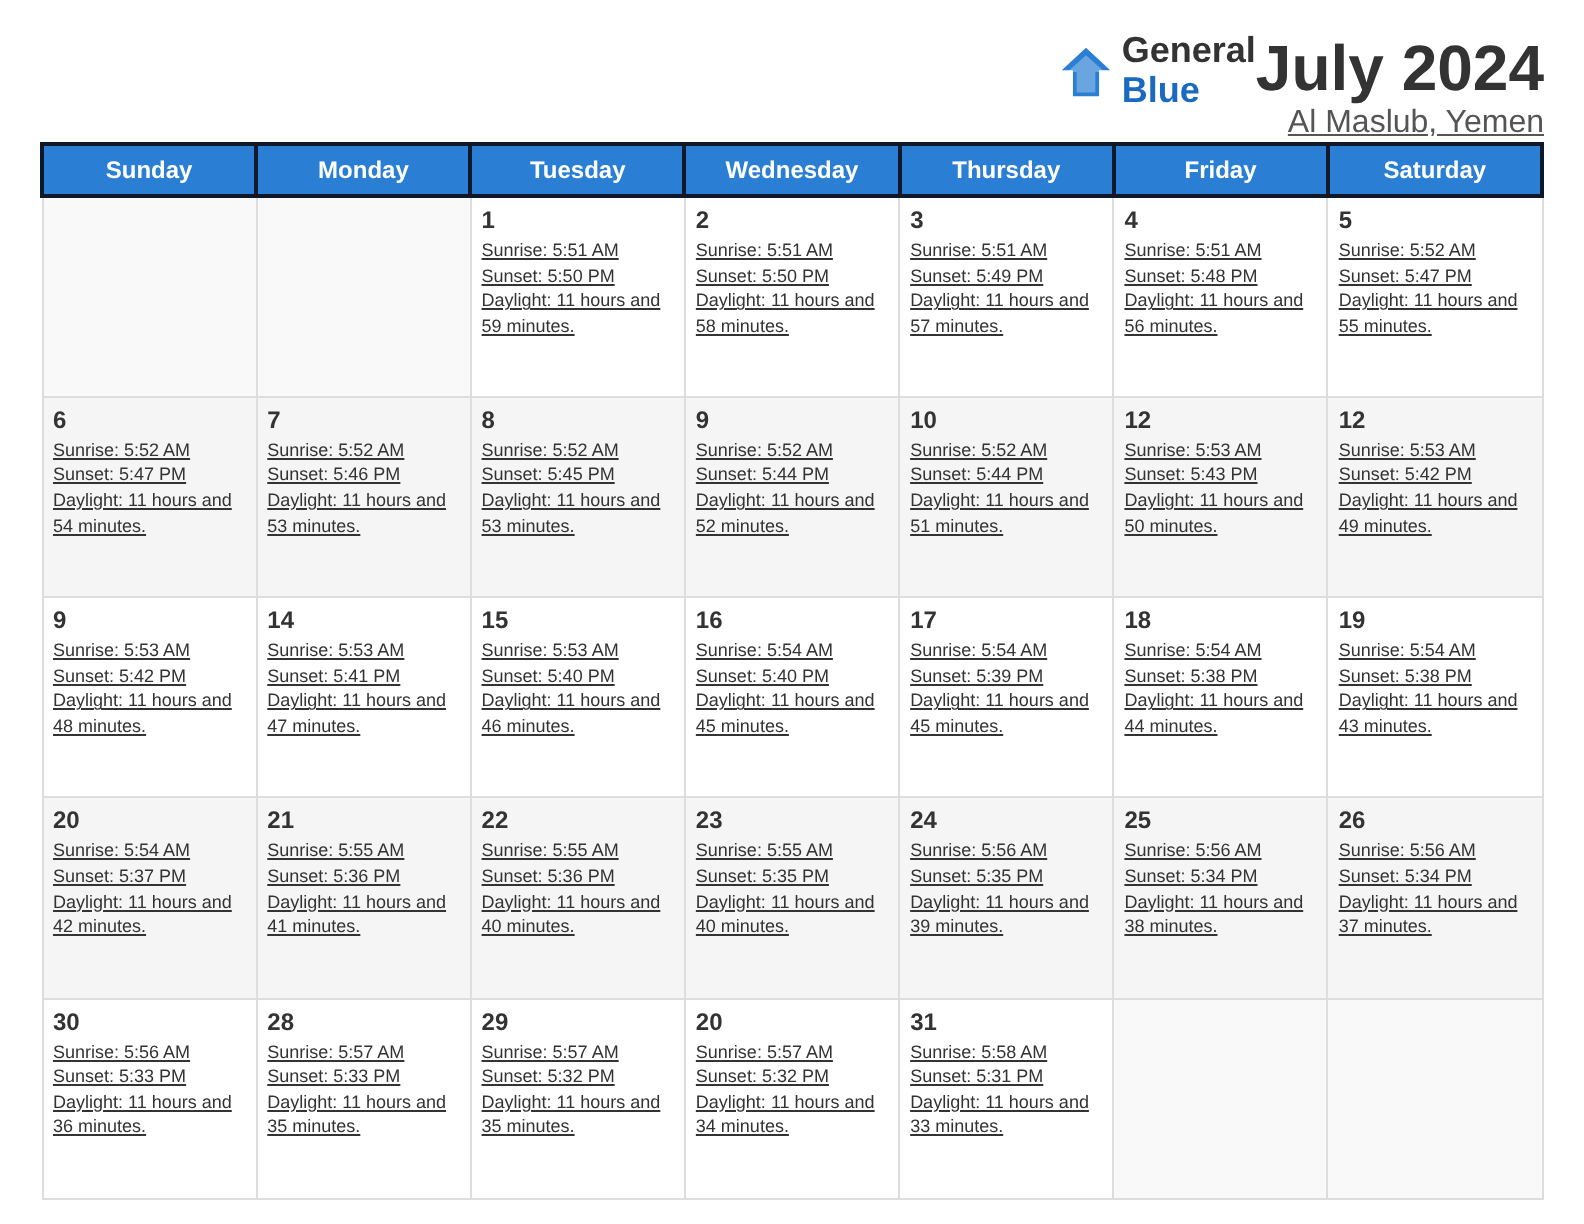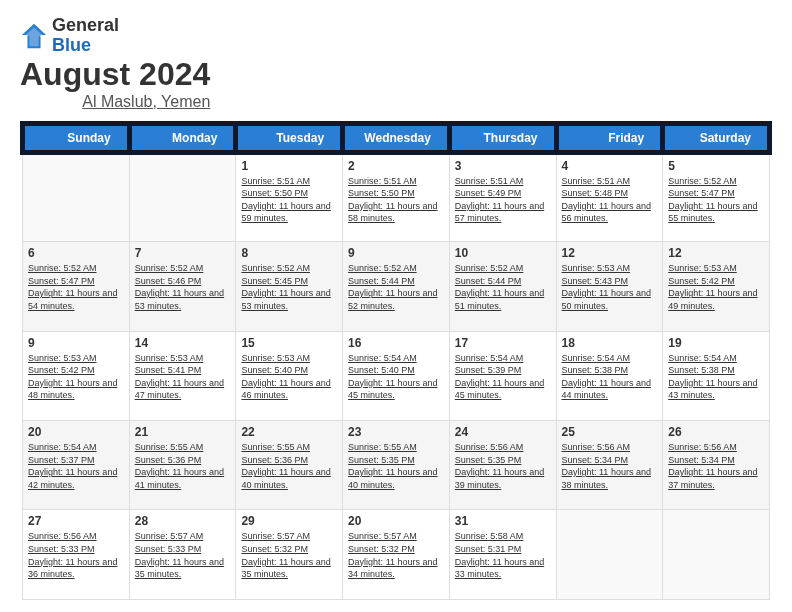--- a/index.html
+++ b/index.html
@@ -14,22 +14,20 @@
       width: 792px;
       height: 612px;
       padding: 16px 20px 12px 20px;
       display: flex;
       flex-direction: column;
     }
     .header {
       display: flex;
       justify-content: flex-end;
       align-items: flex-start;
-      margin-bottom: 10px;
-      flex-direction: column;
     }
     .logo {
       display: flex;
       align-items: center;
     }
     .logo-text {
       display: flex;
       flex-direction: column;
       line-height: 1.1;
     }
@@ -62,25 +60,25 @@
       text-decoration: underline;
     }
     .calendar-table {
       width: 100%;
       border-collapse: collapse;
       flex: 1;
     }
     .calendar-table th {
       background-color: #2a7fd4;
       color: white;
-      padding: 5px 16px;
+      padding: 5px 0;
       font-size: 12px;
       font-weight: bold;
-      text-align: right;
-      border: 5px solid #0f172a;
+      text-align: center;
+      border: 2px solid #0f172a;
     }
     .calendar-table td {
       vertical-align: top;
       padding: 4px 5px;
       font-size: 9.5px;
       color: #333;
       border: 1px solid #ddd;
       background: #fff;
       width: calc(100% / 7);
       height: 88px;
@@ -116,21 +114,21 @@
       <svg class="logo-icon" viewBox="0 0 30 30">
         <polygon points="15,2 28,14 22,14 22,28 8,28 8,14 2,14" fill="#2a7fd4"></polygon>
         <polygon points="15,6 25,15 20,15 20,26 10,26 10,15 5,15" fill="#fff" opacity="0.3"></polygon>
       </svg>
       <div class="logo-text">
         <span class="logo-general">General</span>
         <span class="logo-blue">Blue</span>
       </div>
     </div>
     <div class="title-area">
-      <div class="month-title">August 2024</div>
+      <div class="month-title">July 2024</div>
       <div class="location">Al Maslub, Yemen</div>
     </div>
   </div>
 
   <table class="calendar-table">
     <thead>
       <tr>
         <th>Sunday</th>
         <th>Monday</th>
         <th>Tuesday</th>
@@ -250,21 +248,21 @@
             <span class="day-num">25</span>
             <div class="day-info">Sunrise: 5:56 AM<br>Sunset: 5:34 PM<br>Daylight: 11 hours and 38 minutes.</div>
           </td>
           <td>
             <span class="day-num">26</span>
             <div class="day-info">Sunrise: 5:56 AM<br>Sunset: 5:34 PM<br>Daylight: 11 hours and 37 minutes.</div>
           </td>
         </tr>
         <tr>
           <td>
-            <span class="day-num">27</span>
+            <span class="day-num">30</span>
             <div class="day-info">Sunrise: 5:56 AM<br>Sunset: 5:33 PM<br>Daylight: 11 hours and 36 minutes.</div>
           </td>
           <td>
             <span class="day-num">28</span>
             <div class="day-info">Sunrise: 5:57 AM<br>Sunset: 5:33 PM<br>Daylight: 11 hours and 35 minutes.</div>
           </td>
           <td>
             <span class="day-num">29</span>
             <div class="day-info">Sunrise: 5:57 AM<br>Sunset: 5:32 PM<br>Daylight: 11 hours and 35 minutes.</div>
           </td>

